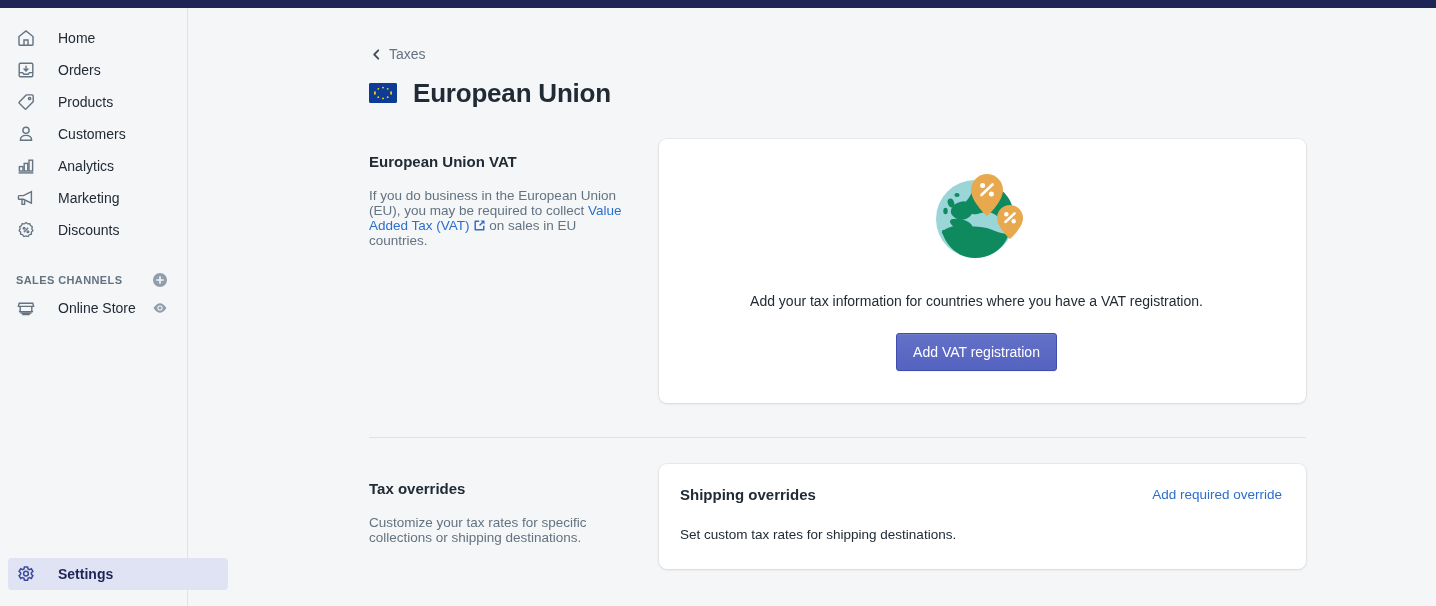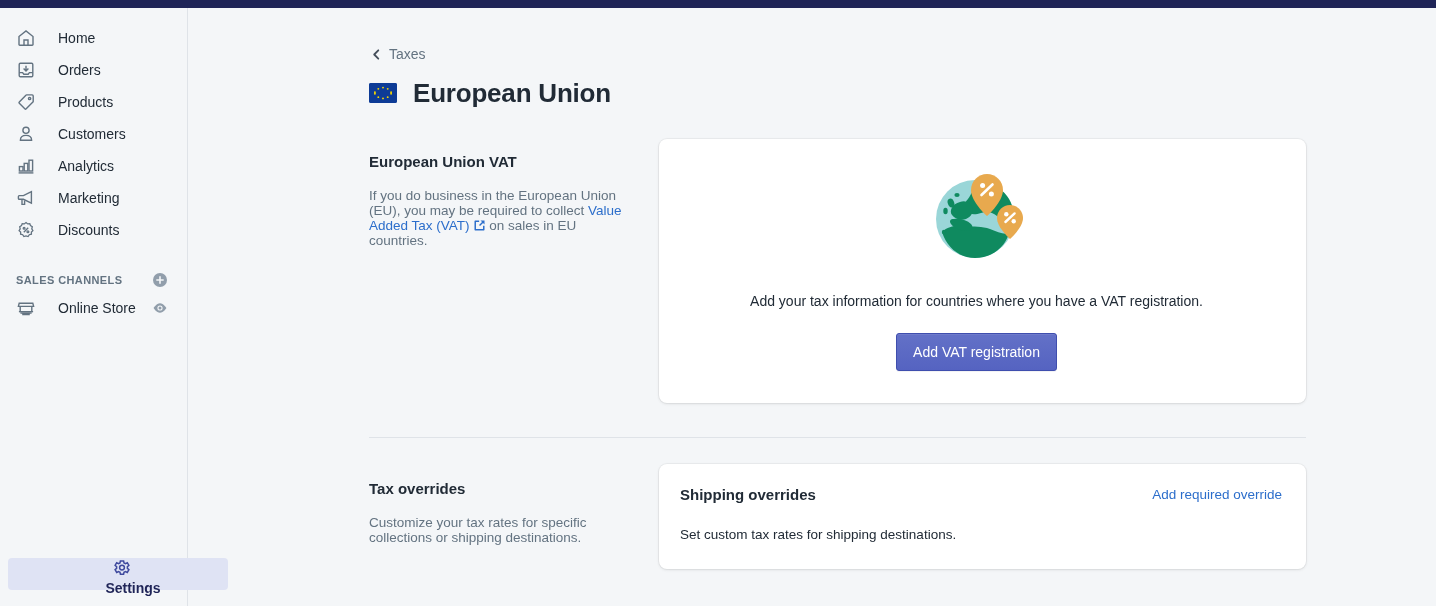--- a/index.html
+++ b/index.html
@@ -107,21 +107,20 @@
   }
   .settings-item {
     display:flex;
     align-items:center;
     height: 32px;
     margin: 0 8px;
     padding-left: 8px;
     border-radius: 4px;
     background: #dfe3f4;
     cursor: pointer;
-    flex-direction: column;
   }
   .settings-item .nav-ico { color: #3f4a9e; }
   .settings-item .nav-label { color: #1f2457; font-weight: bold; }
 
   
   .main {
     position: absolute;
     top: 8px; left: 237px;
     width: 1199px;
     height: 598px;

